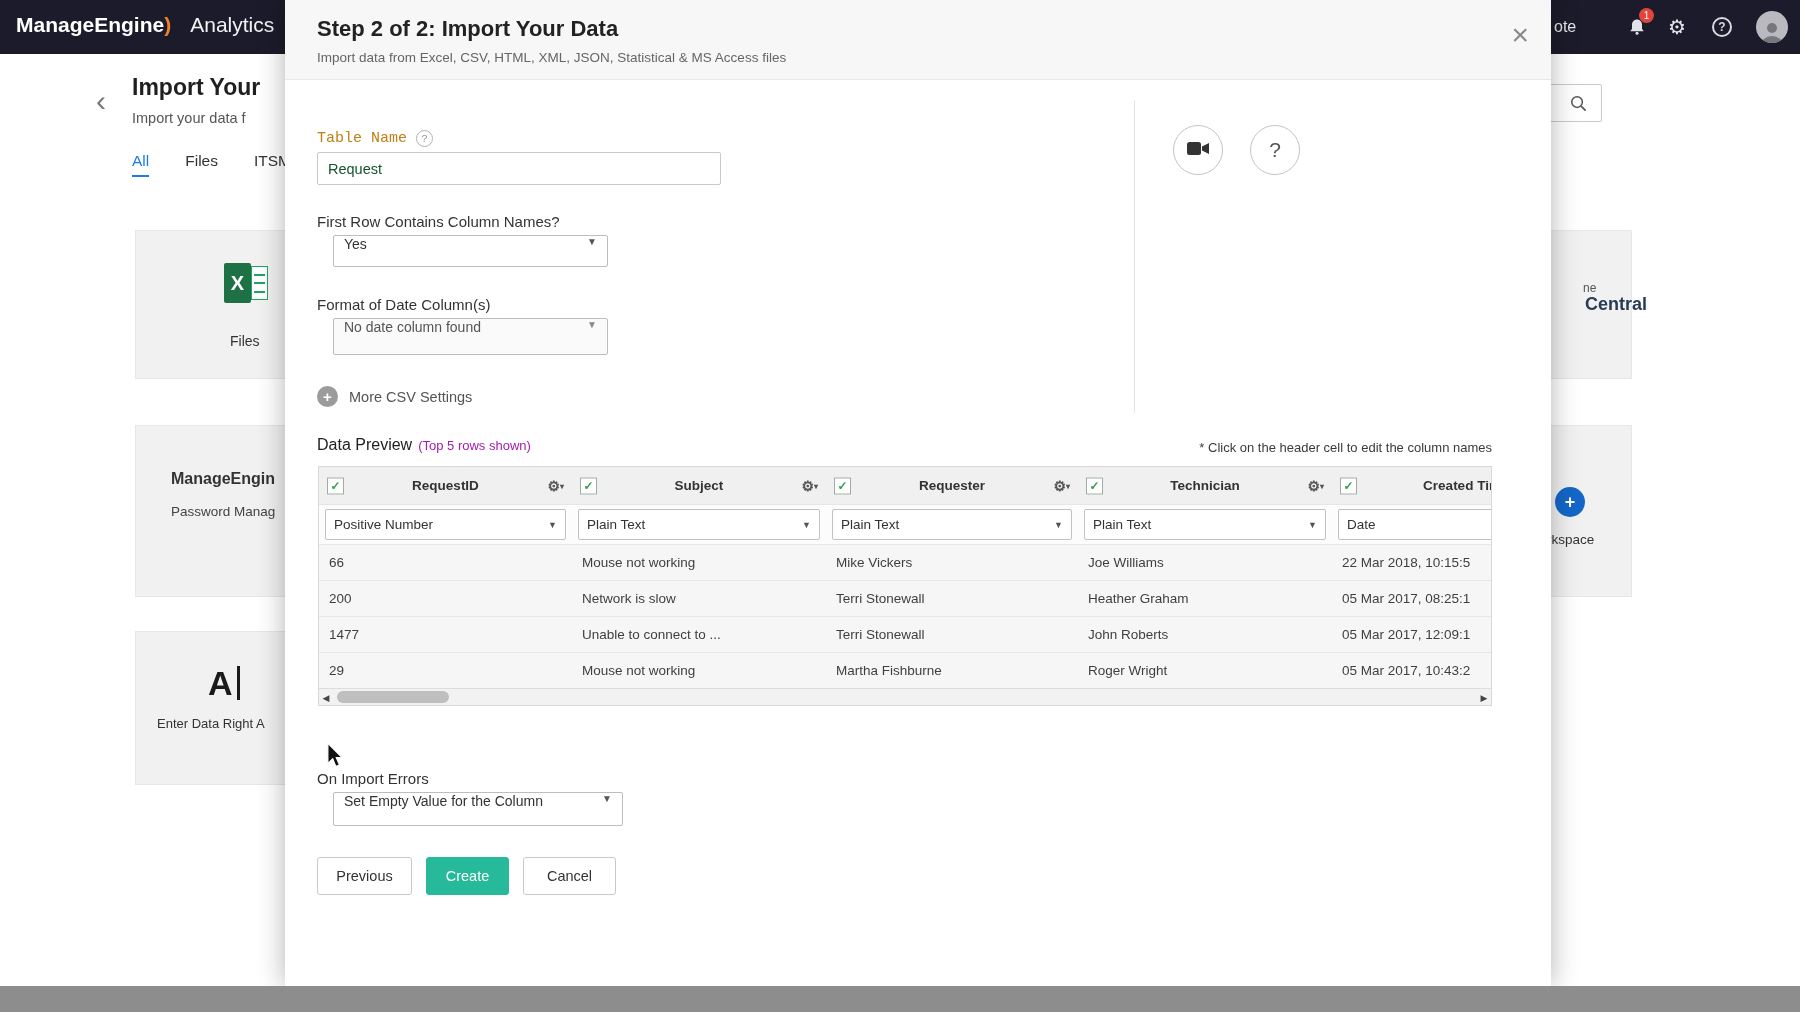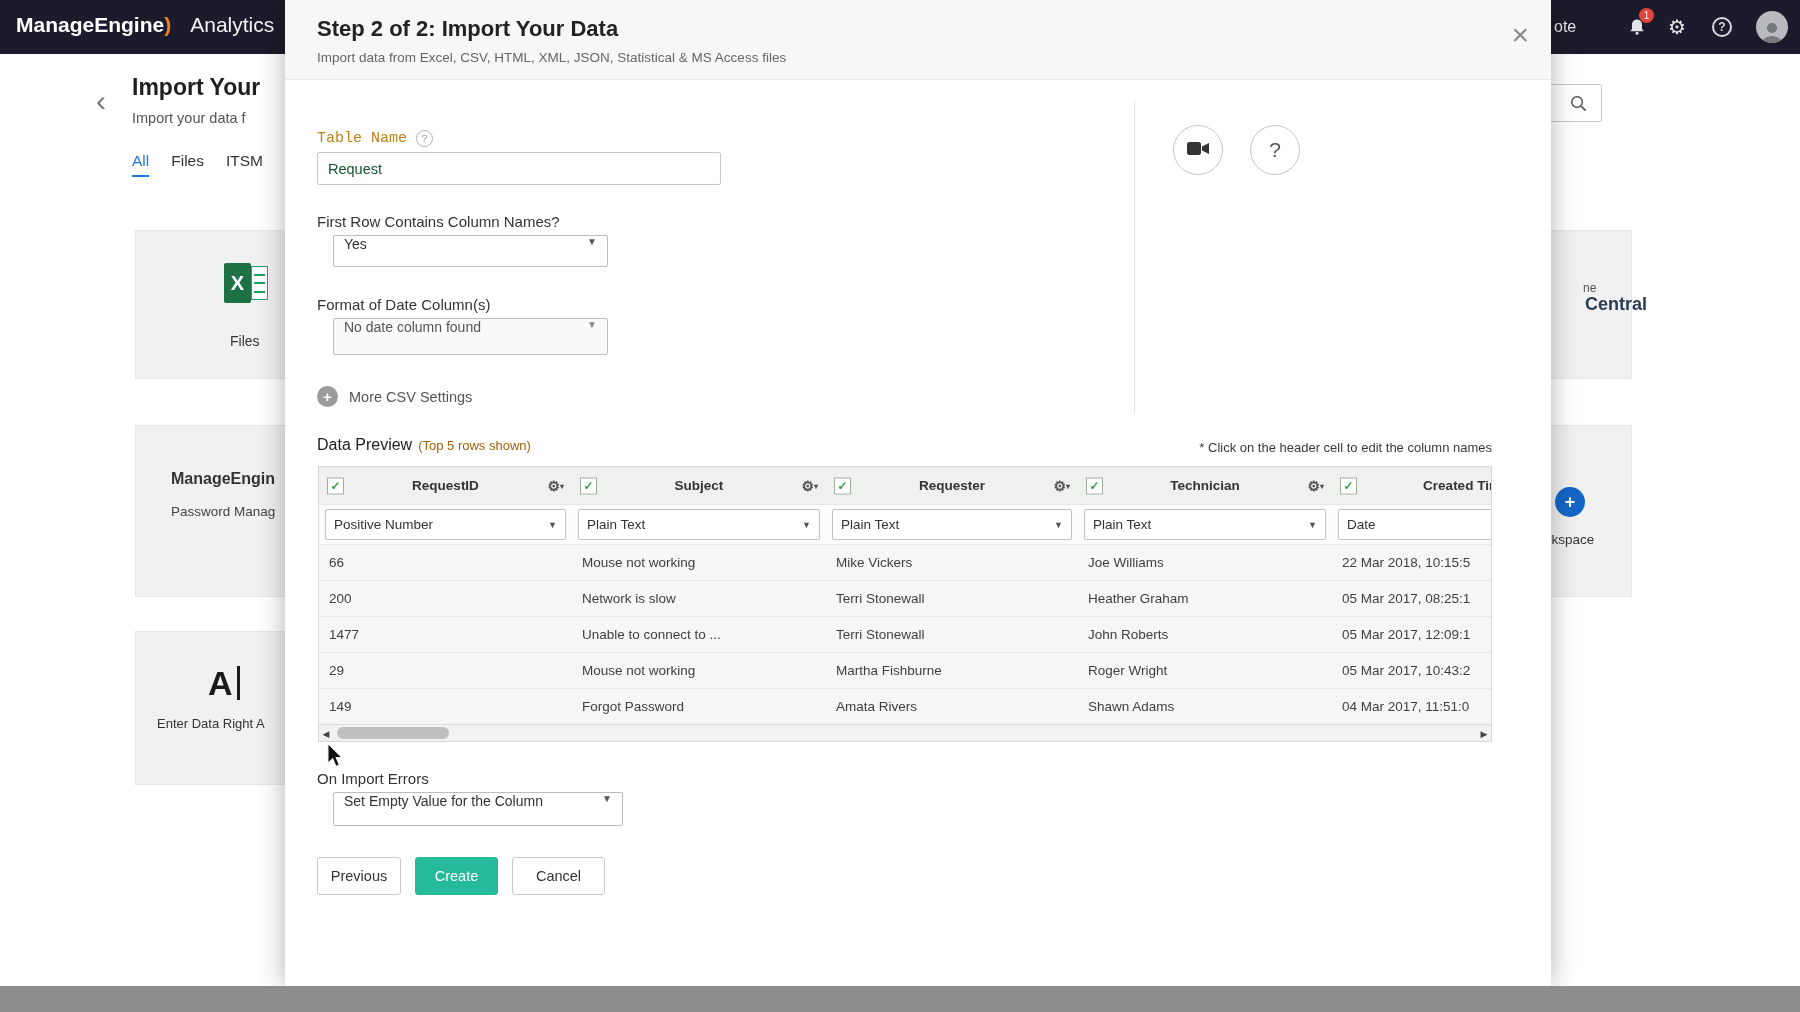--- a/index.html
+++ b/index.html
@@ -15,21 +15,21 @@
   .tb-gear { font-size:20px; }
   .tb-help { width:20px; height:20px; border:2px solid #d9d9df; border-radius:50%; display:flex; align-items:center; justify-content:center; font-size:12px; font-weight:bold; color:#d9d9df; }
   .avatar { width:32px; height:32px; border-radius:50%; background:#b9b9bf; overflow:hidden; display:flex; align-items:flex-end; justify-content:center; }
   .badge { position:absolute; left:12px; top:-9px; min-width:15px; height:15px; border-radius:8px; background:#e1443c; color:#fff; font-size:10px; display:flex; align-items:center; justify-content:center; padding:0 3px; }
 
   
   .page { position:absolute; left:0; top:54px; width:1800px; height:932px; background:#fff; z-index:1; }
   .back-chevron { position:absolute; left:96px; top:32px; font-size:30px; color:#777; line-height:1; }
   .page-title { position:absolute; left:132px; top:20px; font-size:23px; font-weight:bold; color:#1f1f1f; }
   .page-subtitle { position:absolute; left:132px; top:56px; font-size:14.5px; color:#555; }
-  .tabs { position:absolute; left:132px; top:98px; display:flex; gap:22px; font-size:15.5px; color:#333; }
+  .tabs { position:absolute; left:132px; top:98px; display:flex; gap:36px; font-size:15.5px; color:#333; }
   .tab { padding-bottom:5px; }
   .tab.active { color:#1e7be5; border-bottom:2px solid #1e7be5; }
   .search-box { position:absolute; left:1440px; top:30px; width:162px; height:38px; background:#fff; border:1px solid #c9c9c9; border-radius:2px; }
   .search-icon { position:absolute; right:13px; top:9px; }
   .card { position:absolute; background:#f1f1f1; border:1px solid #e7e7e7; }
   .card-label { font-size:14px; color:#333; }
 
   .excel-icon { position:absolute; left:88px; top:32px; display:flex; }
   .excel-book { width:27px; height:40px; background:#1e7145; color:#fff; font-weight:bold; font-size:20px; display:flex; align-items:center; justify-content:center; border-radius:2px; }
   .excel-sheet { width:17px; height:34px; margin-top:3px; background:#fff; border:1px solid #21a366; display:flex; flex-direction:column; justify-content:space-evenly; padding:0 2px; }
@@ -59,21 +59,21 @@
 
   .more-csv { position:absolute; left:32px; top:386px; display:flex; align-items:center; gap:11px; }
   .plus-circle { width:21px; height:21px; border-radius:50%; background:#9b9b9b; color:#fff; font-size:15px; font-weight:bold; display:flex; align-items:center; justify-content:center; }
   .more-csv-label { font-size:14.5px; color:#555; }
 
   .divider-v { position:absolute; left:849px; top:100px; width:1px; height:313px; background:#e5e5e5; }
   .round-btn { position:absolute; width:50px; height:50px; border:1px solid #c4c4c4; border-radius:50%; background:#fff; display:flex; align-items:center; justify-content:center; }
   .round-btn.help { font-size:21px; color:#555; }
 
   .preview-heading { position:absolute; left:32px; top:436px; font-size:16px; color:#222; }
-  .preview-sub { font-size:13px; color:#a16207; font-weight:normal; margin-left:6px; }
+  .preview-sub { font-size:13px; color:#a21caf; font-weight:normal; margin-left:6px; }
   .preview-note { position:absolute; right:59px; top:440px; font-size:13px; color:#3a3a3a; }
 
   
   .tbl { position:absolute; left:33px; top:466px; width:1174px; border:1px solid #d8d8d8; }
   .tbl-clip { overflow:hidden; width:100%; }
   .tbl-inner { width:1273px; }
   .tr { display:flex; height:36px; background:#f6f6f6; border-top:1px solid #e6e6e6; }
   .tr.thead { height:37px; background:#f0f0f0; border-top:none; }
   .tr.ttype { height:40px; background:#fcfcfc; }
   .c0 { width:253px; flex:none; } .c1 { width:254px; flex:none; } .c2 { width:252px; flex:none; } .c3 { width:254px; flex:none; } .c4 { width:260px; flex:none; }
@@ -333,44 +333,37 @@
             <div class="td c3">John Roberts</div>
             <div class="td c4">05 Mar 2017, 12:09:1</div>
           </div>
           <div class="tr">
             <div class="td c0">29</div>
             <div class="td c1">Mouse not working</div>
             <div class="td c2">Martha Fishburne</div>
             <div class="td c3">Roger Wright</div>
             <div class="td c4">05 Mar 2017, 10:43:2</div>
           </div>
-          <div class="tr">
-            <div class="td c0">149</div>
-            <div class="td c1">Forgot Password</div>
-            <div class="td c2">Amata Rivers</div>
-            <div class="td c3">Shawn Adams</div>
-            <div class="td c4">04 Mar 2017, 11:51:0</div>
-          </div>
         </div>
       </div>
       <div class="hscroll">
         <span class="hs-arrow hs-left">◀</span>
         <span class="hs-thumb"></span>
         <span class="hs-arrow hs-right">▶</span>
       </div>
     </div>
 
     <div class="f-label" style="left:32px; top:770px;">On Import Errors</div>
     <div class="fsel" style="left:32px; top:792px; width:290px; height:34px;">
       <span>Set Empty Value for the Column</span>
       <span class="fc">▼</span>
     </div>
 
     <div class="btn-row">
-      <div class="btn btn-light" style="width:84px;">Previous</div>
+      <div class="btn btn-light" style="width:95px;">Previous</div>
       <div class="btn btn-green" style="width:83px;">Create</div>
       <div class="btn btn-light" style="width:93px;">Cancel</div>
     </div>
   </div>
 
   <div class="bottom-strip"></div>
 
   <div class="cursor">
     <svg width="18" height="27" viewBox="0 0 12 19">
         <path d="M1 1 L1 15 L4.4 11.8 L6.6 17.2 L9.1 16.1 L6.9 11 L11 11 Z" fill="#111" stroke="#fff" stroke-width="0.8"></path>

